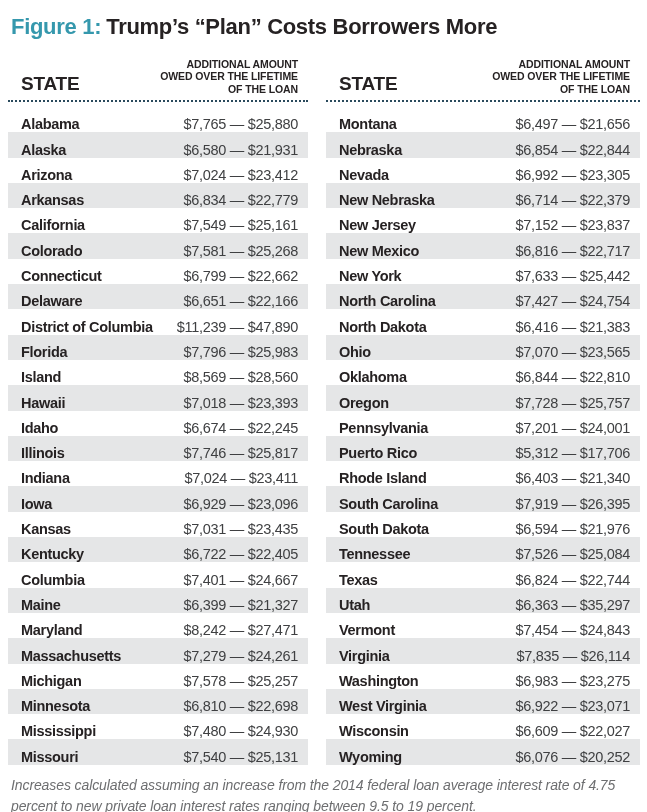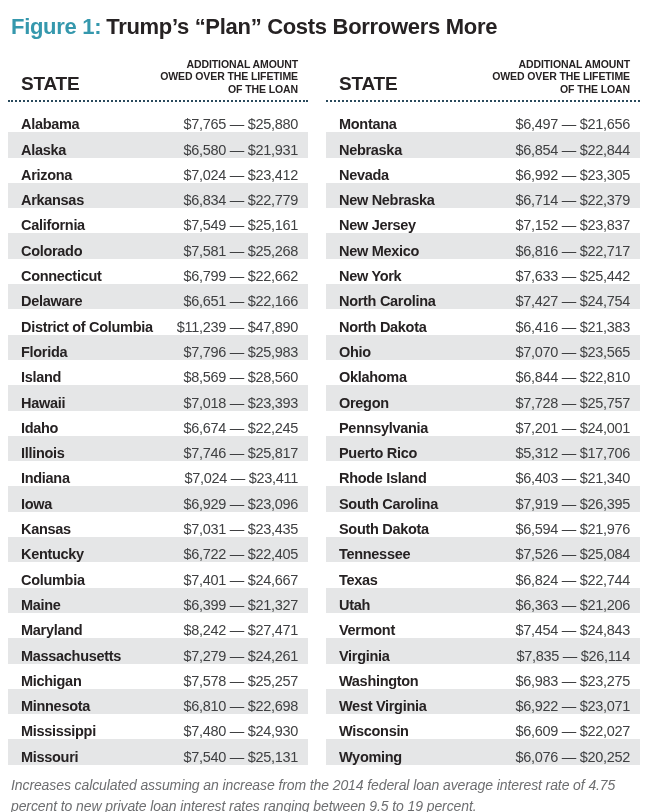--- a/index.html
+++ b/index.html
@@ -290,21 +290,21 @@
           <div class="row">
             <span class="state">Tennessee</span>
             <span class="amount">$7,526 — $25,084</span>
           </div>
           <div class="row">
             <span class="state">Texas</span>
             <span class="amount">$6,824 — $22,744</span>
           </div>
           <div class="row">
             <span class="state">Utah</span>
-            <span class="amount">$6,363 — $21,206</span>
+            <span class="amount">$6,363 — $35,297</span>
           </div>
           <div class="row">
             <span class="state">Vermont</span>
             <span class="amount">$7,454 — $24,843</span>
           </div>
           <div class="row">
             <span class="state">Virginia</span>
             <span class="amount">$7,835 — $26,114</span>
           </div>
           <div class="row">

